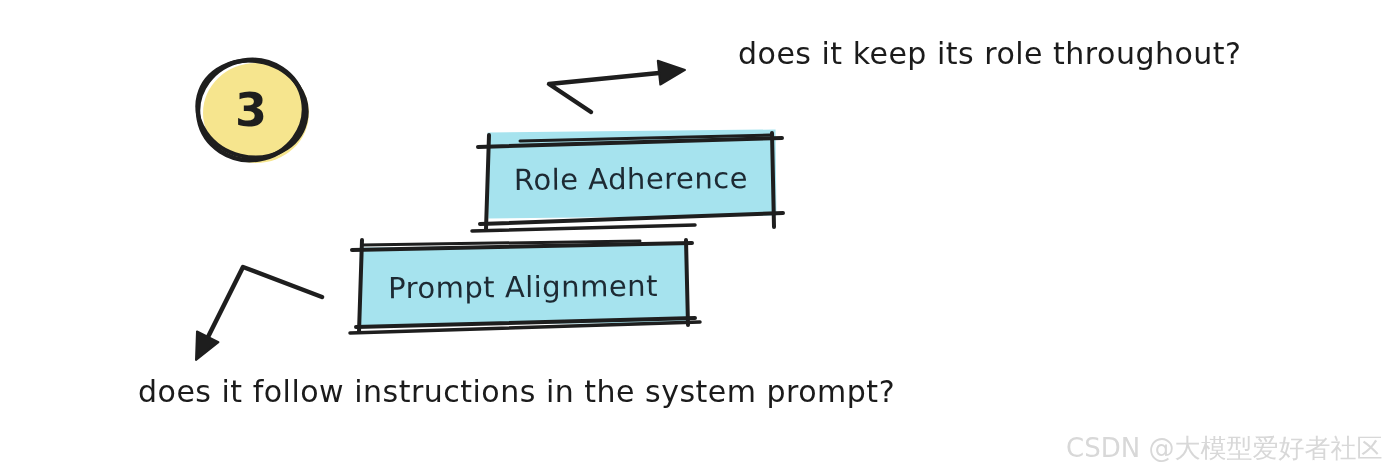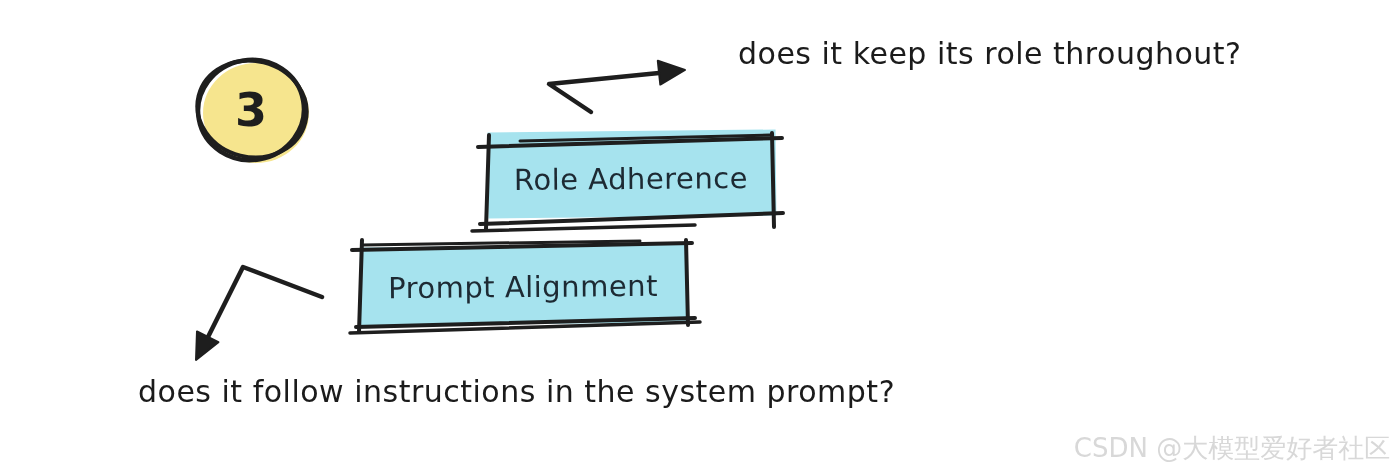--- a/index.html
+++ b/index.html
@@ -59,21 +59,21 @@
   .box-label.prompt  { left: 358px; top: 248px; width: 330px; height: 78px; transform: rotate(-0.5deg); }
 
   .top-question    { left: 708px; top: 36px; margin-left: 30px; }
   .bottom-question { left: 138px; top: 374px; }
 
   .watermark {
     position: absolute;
     left: 1066px;
     top: 431px;
     width: 332px;
-    text-align: center;
+    text-align: left;
     font-size: 26px;
     color: #d8d8d8;
     font-family: "DejaVu Sans", sans-serif;
     white-space: nowrap;
   }
 </style>
 </head>
 <body>
 
 <div class="canvas">

